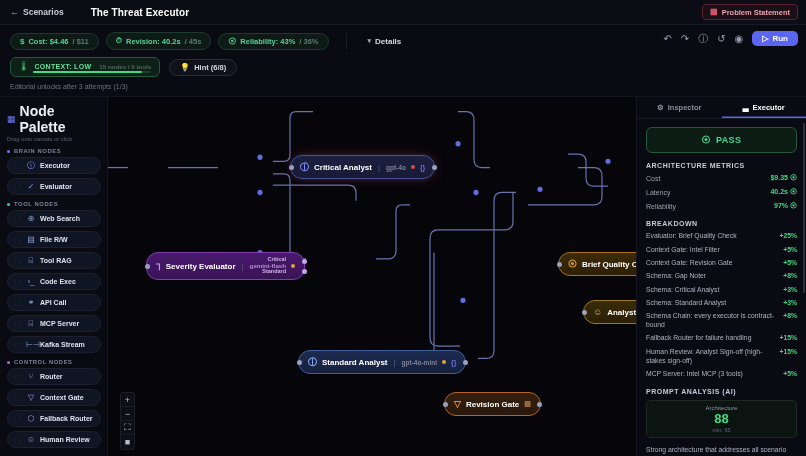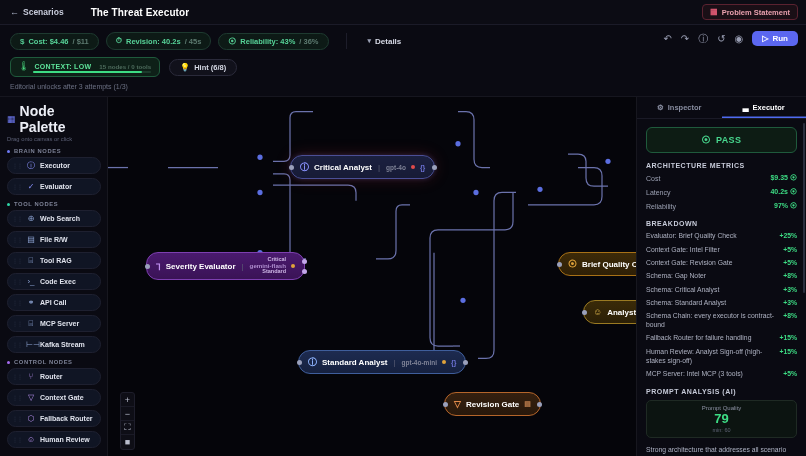--- a/index.html
+++ b/index.html
@@ -517,23 +517,23 @@
             </div>
             <div class="brow">
               <span class="bkey">MCP Server: Intel MCP (3 tools)</span>
               <span class="bval">+5%</span>
             </div>
           </div>
 
         <div class="sec-title">PROMPT ANALYSIS (AI)</div>
         <div class="cards">
           <div class="card">
-            <div class="card-t">Prompt Quality</div>
-            <div class="card-v">79</div>
-            <div class="card-m">min: 60</div>
+            <div class="card-t">Architecture</div>
+            <div class="card-v">88</div>
+            <div class="card-m">min: 65</div>
           </div>
         </div>
         <div class="summary">Strong architecture that addresses all scenario requirements with appropriate model selection.</div>
         <div class="scrollbar"></div>
       </div>
     </div>
   </div>
 </div>
 
 </body></html>

